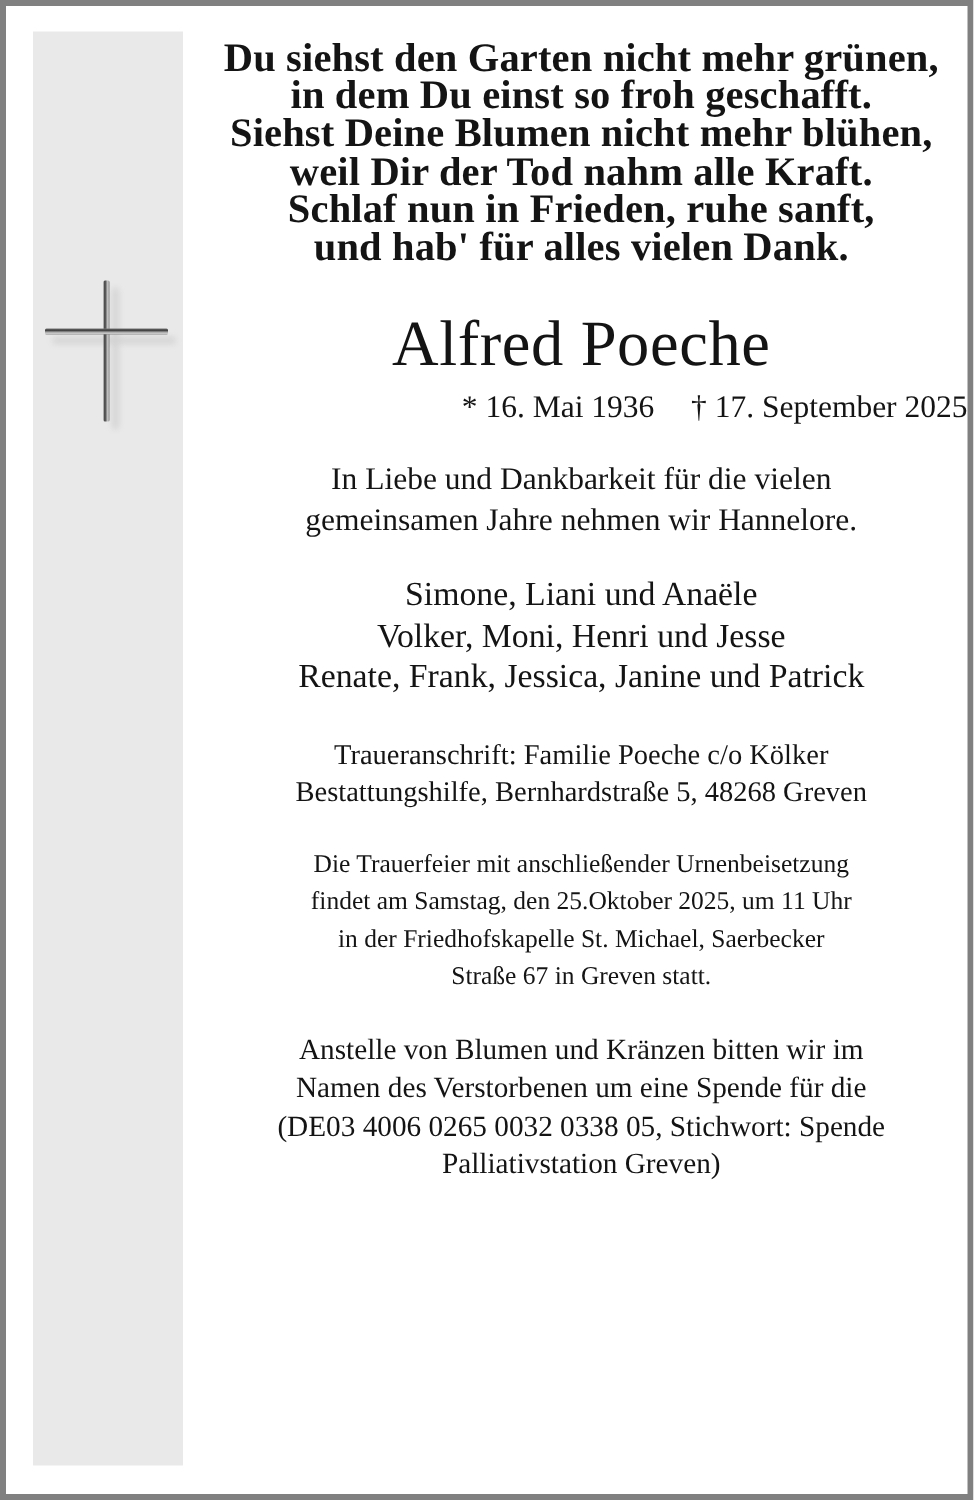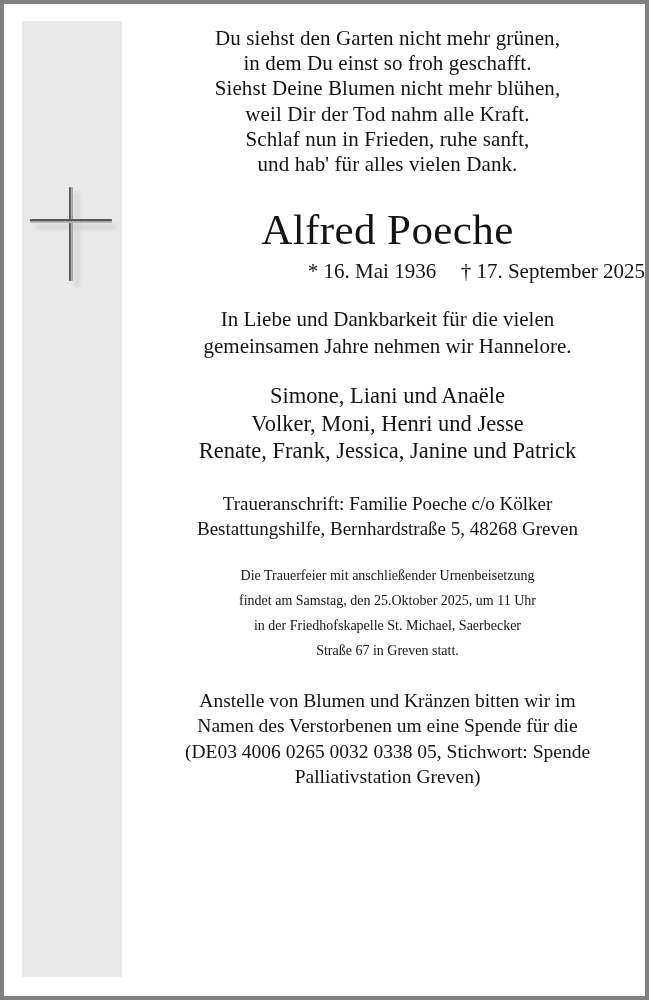--- a/index.html
+++ b/index.html
@@ -88,23 +88,24 @@
     width: 515px;
     height: 1000px;
     text-align: center;
     color: #141414;
   }
 
   .block { width: 100%; }
 
   .poem {
     margin-top: 22px;
-    font-size: 21px;
+    font-size: 27px;
     line-height: 25.2px;
     letter-spacing: 0.1px;
+    font-weight: bold;
   }
   .poem .ln { white-space: nowrap; }
 
   .name {
     margin-top: 29px;
     font-size: 43px;
     line-height: 48px;
     letter-spacing: 0.4px;
   }
 
@@ -135,21 +136,21 @@
 
   .address {
     margin-top: 26px;
     font-size: 19px;
     line-height: 25px;
   }
   .address .ln { white-space: nowrap; }
 
   .ceremony {
     margin-top: 22px;
-    font-size: 14px;
+    font-size: 17px;
     line-height: 25px;
   }
   .ceremony .ln { white-space: nowrap; }
 
   .donation {
     margin-top: 25px;
     font-size: 19.5px;
     line-height: 25.5px;
   }
   .donation .ln { white-space: nowrap; }

